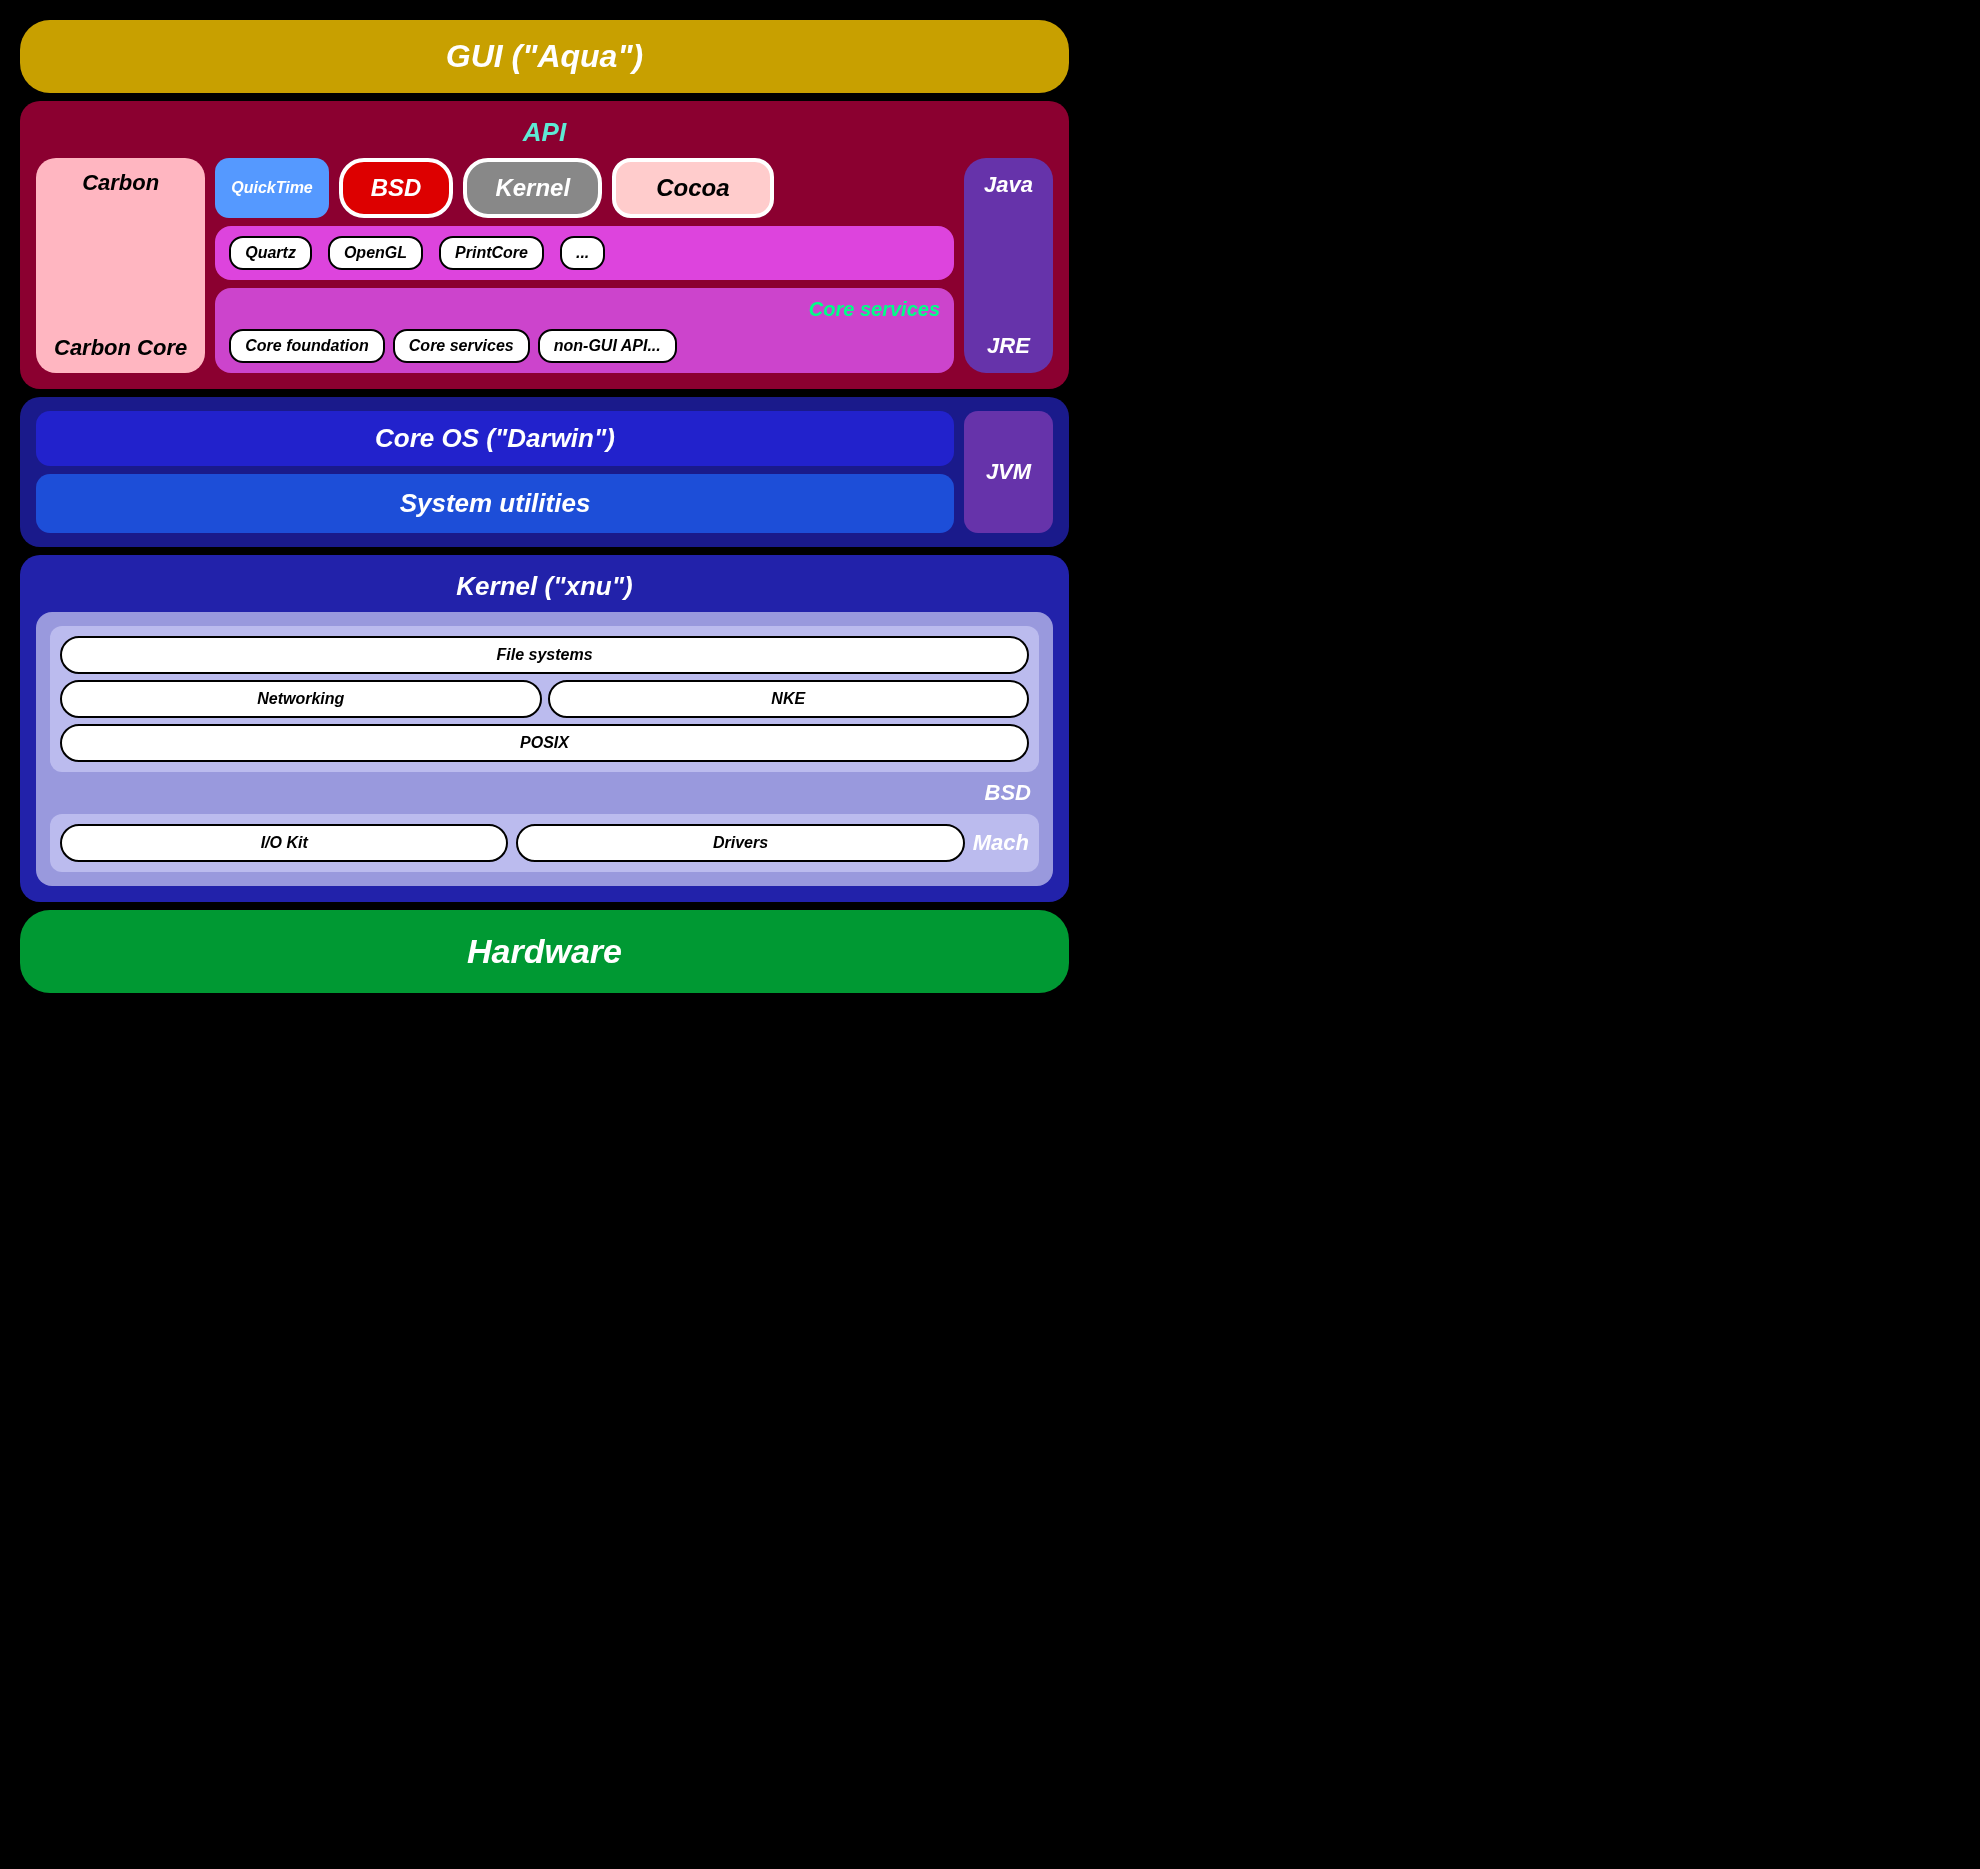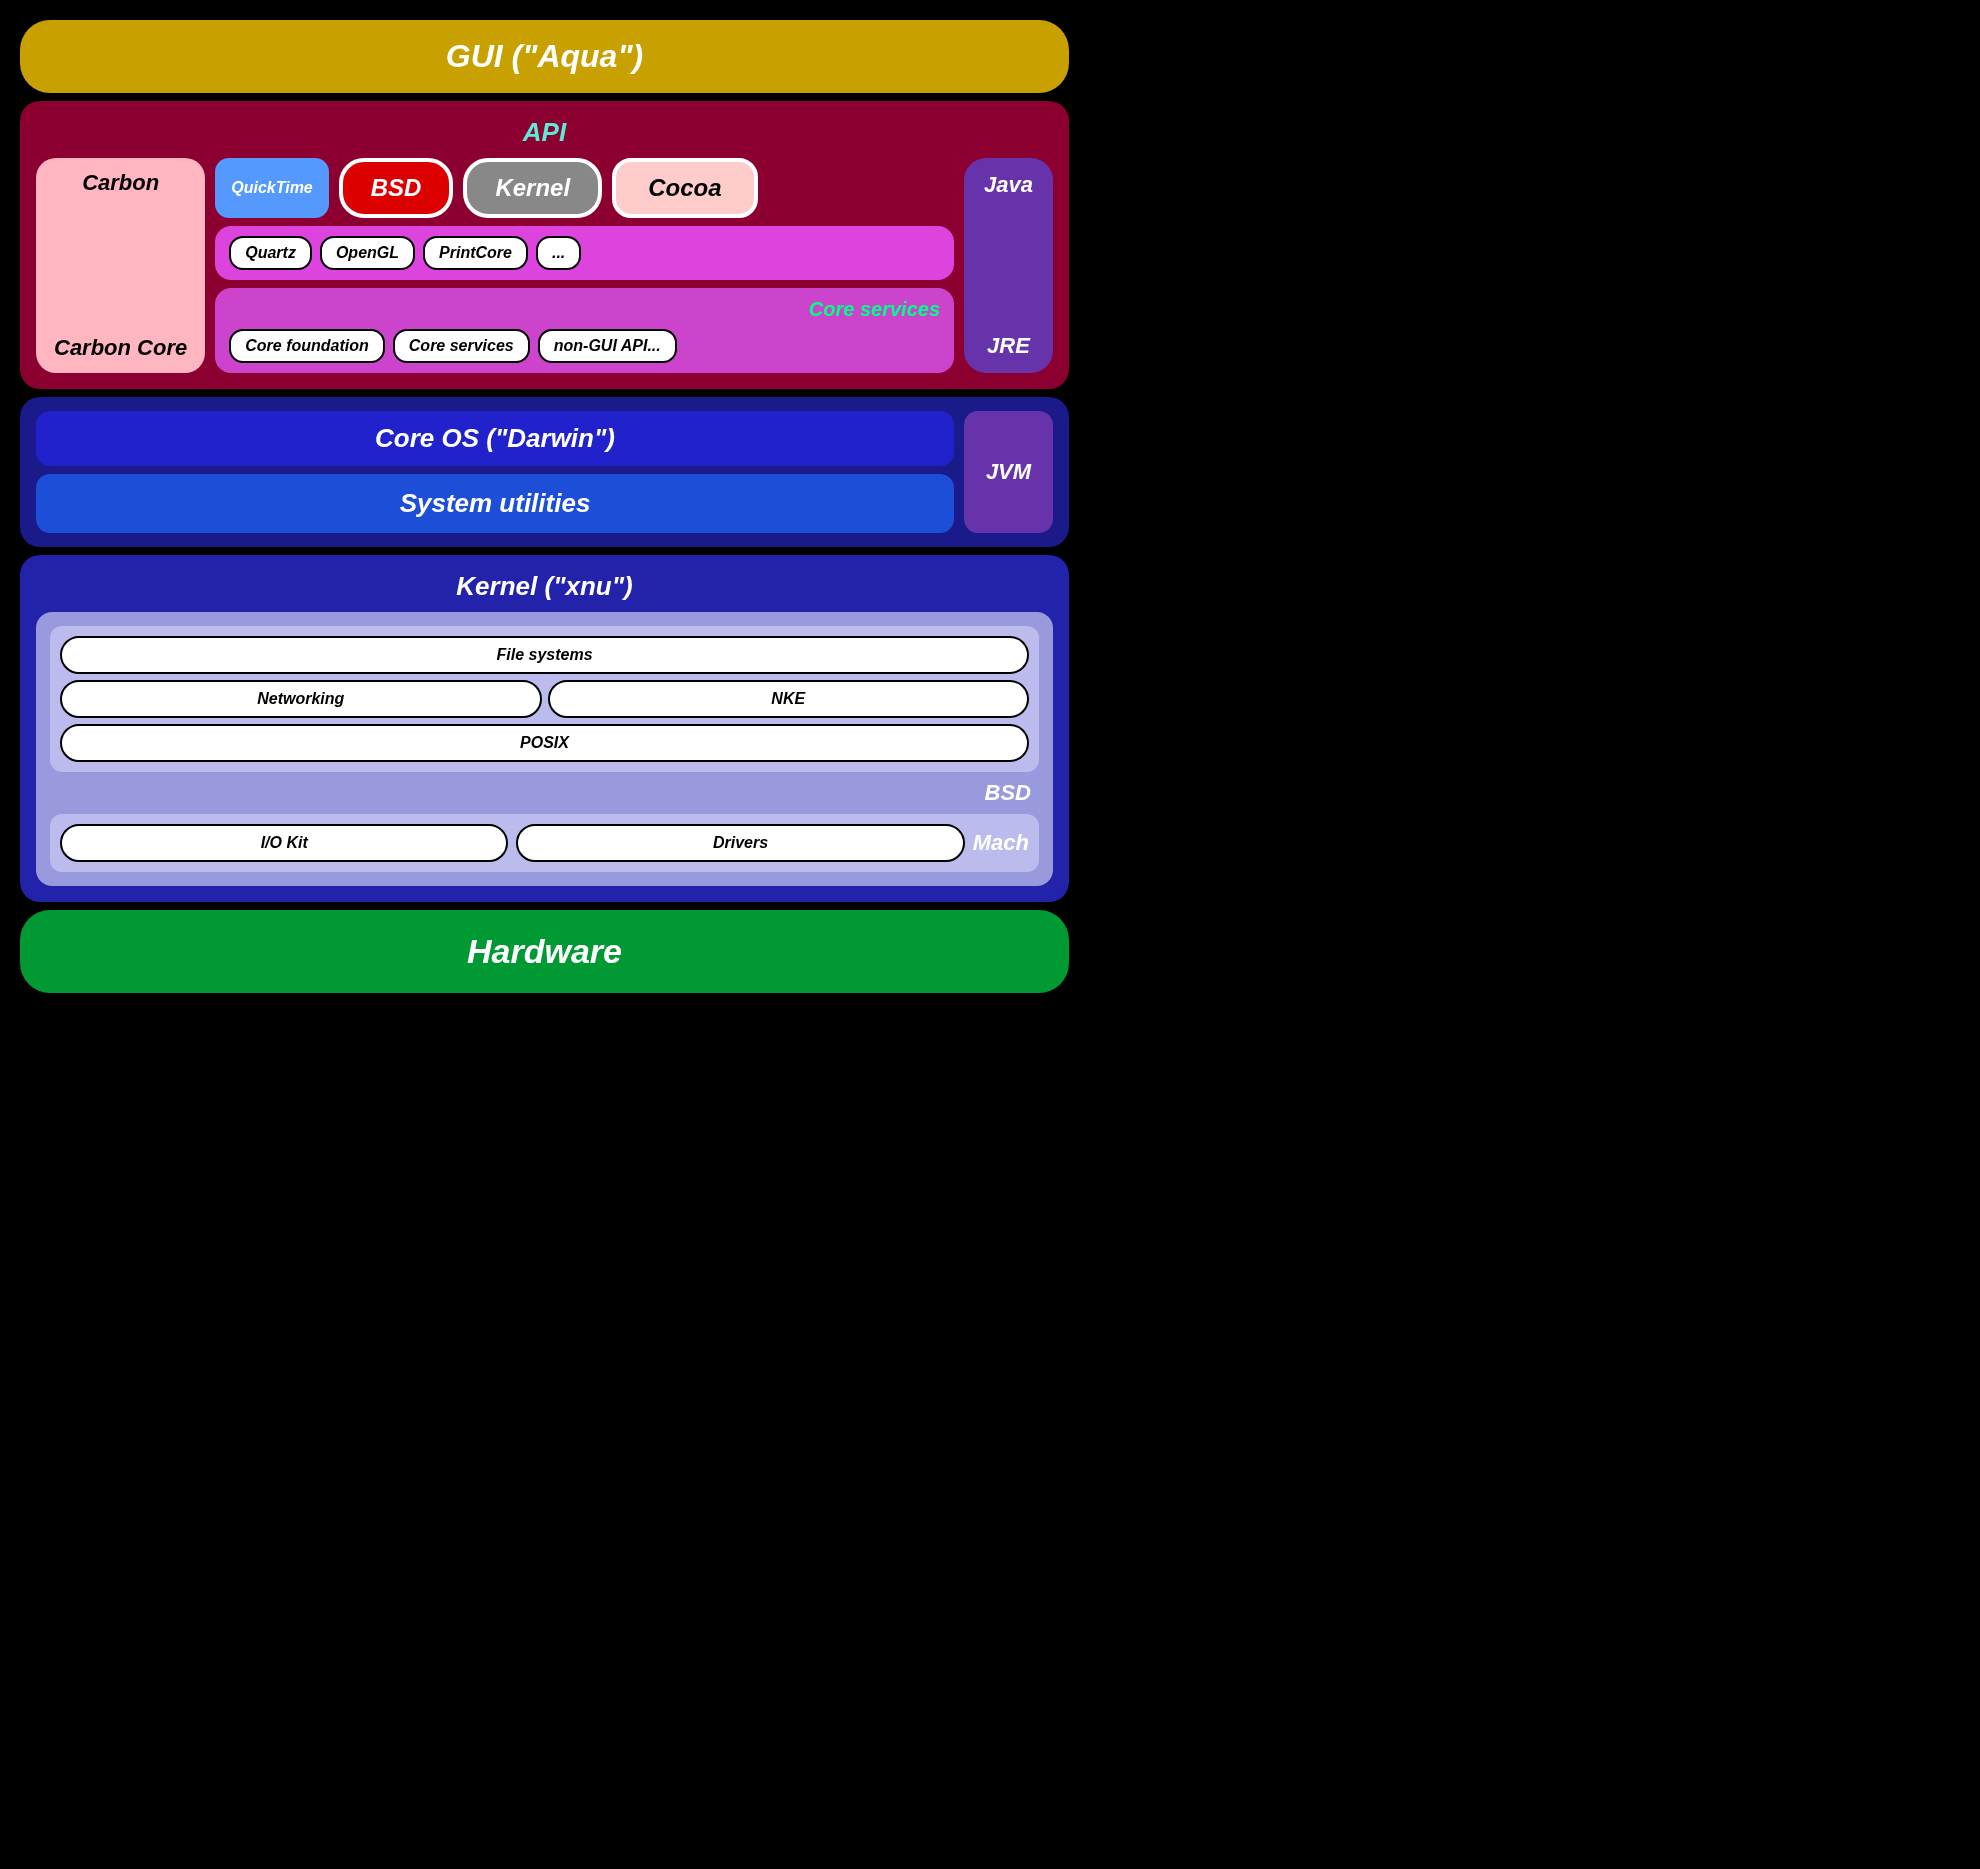--- a/index.html
+++ b/index.html
@@ -111,21 +111,21 @@
       padding: 12px 28px;
       font-size: 24px;
       font-weight: bold;
       font-style: italic;
       color: white;
       border: 4px solid white;
     }
     .cocoa-pill {
       background: #ffcccc;
       border-radius: 19px;
-      padding: 12px 32px;
+      padding: 12px 40px;
       font-size: 24px;
       font-weight: bold;
       font-style: italic;
       color: #000;
       border: 4px solid white;
     }
     
     .app-services-box {
       background: #dd44dd;
       border-radius: 16px;
@@ -134,21 +134,21 @@
     .app-services-label {
       text-align: center;
       font-size: 18px;
       font-weight: bold;
       font-style: italic;
       color: white;
       margin-bottom: 8px;
     }
     .app-services-pills {
       display: flex;
-      gap: 8px;
+      gap: 16px;
     }
     .service-pill {
       background: white;
       border: 2px solid #000;
       border-radius: 14px;
       padding: 6px 14px;
       font-size: 16px;
       font-weight: bold;
       font-style: italic;
       color: #000;

